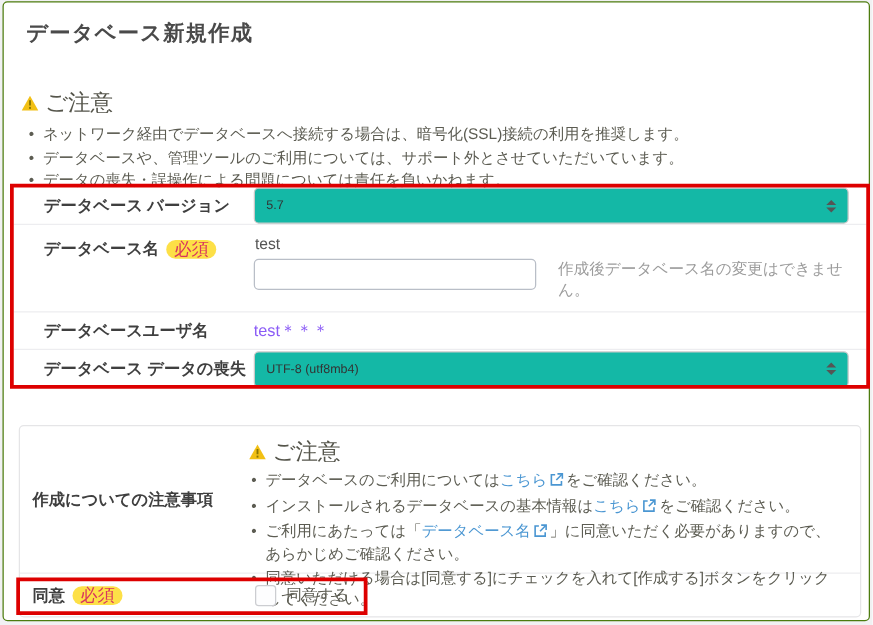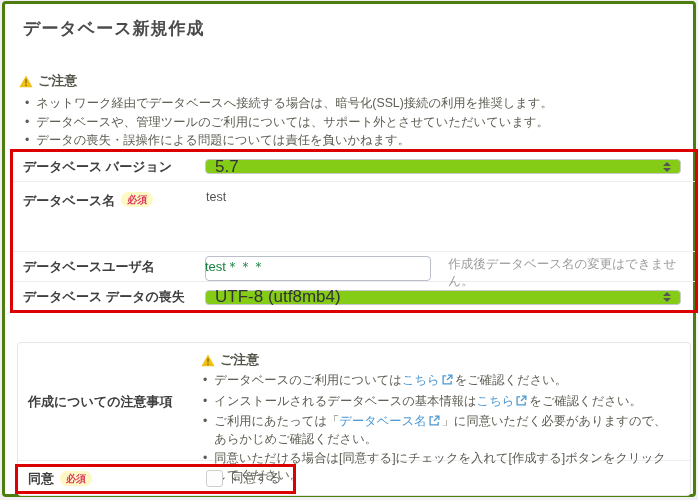--- a/index.html
+++ b/index.html
@@ -4,56 +4,56 @@
 <style>
   html,body{margin:0;padding:0;}
   body{
     width:698px;height:500px;position:relative;
     background:#f1f1f3;
     font-family:"Liberation Sans","DejaVu Sans",sans-serif;
     overflow:hidden;
   }
   .page{
     position:absolute;left:2px;top:1px;right:2px;bottom:3px;
-    background:#fff;border:3px solid #4d7c0f;border-radius:4px;
+    background:#fff;border:1px solid #4d7c0f;border-radius:4px;
   }
   .page-title{
     position:absolute;left:18px;top:13px;
     font-size:17px;font-weight:bold;color:#4a4a4a;letter-spacing:1px;
   }
   
   .top-notice{position:absolute;left:14px;top:68px;right:20px;}
-  .notice-heading{display:flex;align-items:center;gap:5px;font-weight:bold;color:#55554b;font-size:13px;}
+  .notice-heading{display:flex;align-items:center;gap:5px;font-weight:normal;color:#55554b;font-size:18px;}
   .bullets{margin-top:5px;}
   .bullet-item{display:flex;gap:7px;color:#5c5c52;font-size:12.3px;line-height:16.5px;margin:2px 0 0 6px;}
   .dot{flex-shrink:0;color:#5c5c52;}
   
   .form-table{position:absolute;left:8px;top:148px;width:682px;}
   .frow{display:flex;align-items:center;border-bottom:1px solid #ededf0;box-sizing:border-box;}
   .frow.last{border-bottom:none;}
   .r30{height:30px;}
   .r70{height:70px;align-items:flex-start;padding-top:6px;}
-  .flabel{width:192px;padding-left:10px;flex-shrink:0;display:flex;align-items:flex-start;gap:6px;
+  .flabel{width:192px;padding-left:24px;flex-shrink:0;display:flex;align-items:center;gap:6px;
     font-size:13px;font-weight:bold;color:#3f3f3f;box-sizing:border-box;}
   .r70 .flabel{margin-top:4px;}
-  .req-badge{background:#fef9c3;color:#d9365e;font-size:10px;font-weight:bold;
+  .req-badge{background:#fde047;color:#d9365e;font-size:14px;font-weight:normal;
     padding:2px 6px;border-radius:9px;line-height:11px;flex-shrink:0;}
-  .select-box{width:476px;height:15px;border:1px solid #c9c9c9;border-radius:4px;background:#84cc16;
+  .select-box{width:476px;height:29px;border:1px solid #c9c9c9;border-radius:4px;background:#14b8a6;
     display:flex;align-items:center;justify-content:space-between;padding:0 9px;
-    font-size:17px;color:#333;box-sizing:border-box;cursor:default;}
+    font-size:10px;color:#333;box-sizing:border-box;cursor:default;}
   .updown{display:flex;flex-direction:column;gap:2px;align-items:center;}
   .tri-up{width:0;height:0;border-left:4px solid transparent;border-right:4px solid transparent;border-bottom:4px solid #555;}
   .tri-dn{width:0;height:0;border-left:4px solid transparent;border-right:4px solid transparent;border-top:4px solid #555;}
-  .name-stack{display:flex;flex-direction:column;gap:47px;}
+  .name-stack{display:flex;flex-direction:column;}
   .name-current{font-size:12.5px;color:#555;margin:2px 0 5px 1px;}
   .name-line{display:flex;align-items:flex-start;gap:17px;}
   .text-input{width:232px;height:25px;border:1px solid #b9bec7;border-radius:4px;box-sizing:border-box;
     font-size:13px;padding:0 6px;color:#333;outline:none;background:#fff;}
   .name-note{font-size:12.5px;color:#9c9c9c;}
-  .fvalue-text{font-size:13px;color:#15803d;}
+  .fvalue-text{font-size:13px;color:#8b5cf6;}
   
   .section2{position:absolute;left:12px;top:338px;width:674px;height:154px;
     border:1px solid #e5e5e7;border-radius:4px;box-sizing:border-box;background:#fff;}
   .srowA{display:flex;height:117px;box-sizing:border-box;}
   .slabel{width:183px;padding-left:10px;flex-shrink:0;display:flex;align-items:center;gap:6px;
     font-size:13px;font-weight:bold;color:#3f3f3f;box-sizing:border-box;}
   .scontent{flex:1;padding:8px 12px 0 0;}
   .scontent .bullet-item{margin:3px 0 0 2px;}
   .link{color:#4a96d2;cursor:pointer;}
   .ext-icon{margin:0 2px;vertical-align:-1px;}

